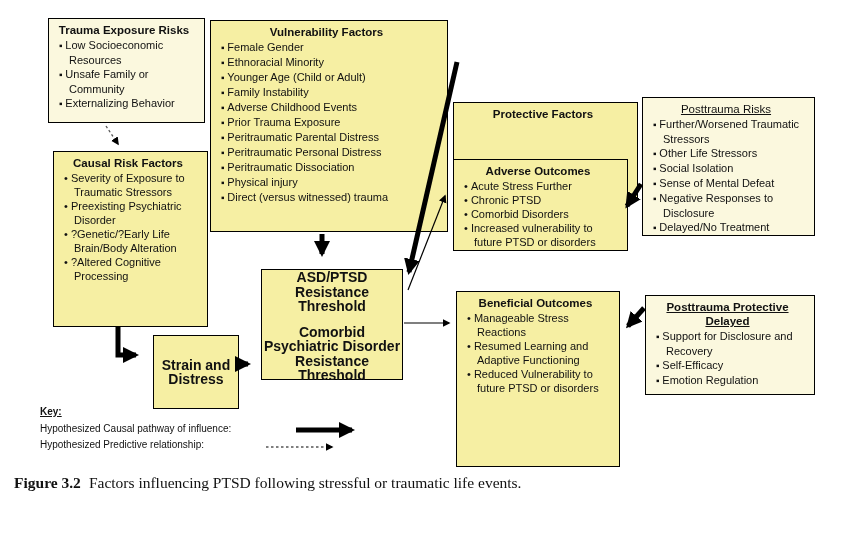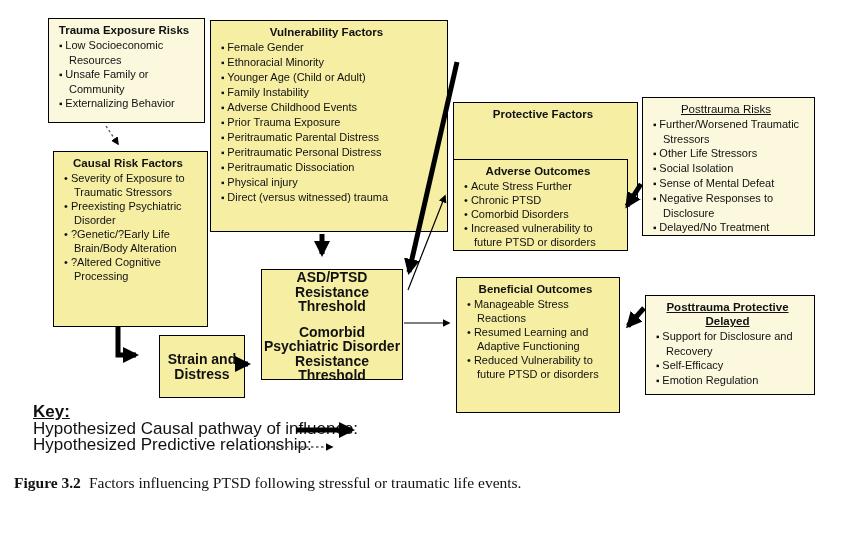--- a/index.html
+++ b/index.html
@@ -22,21 +22,21 @@
   ul.bullets.sq li::before { content:"\25AA\00A0"; font-size:10px; }
   ul.bullets.rd li::before { content:"\2022\00A0"; }
   .center-box {
     position:absolute; box-sizing:border-box; border:1.6px solid #000;
     background:var(--box-yellow, #F6EFA3);
     font-weight:bold; text-align:center; font-size:14px; line-height:14.5px;
     display:flex; flex-direction:column; justify-content:center;
   }
   .tlines > div { min-height:14.5px; }
   svg.overlay { position:absolute; left:0; top:0; z-index:5; pointer-events:none; }
-  .keyblock { position:absolute; left:33px; top:404px; font-size:17px; line-height:16.5px; }
+  .keyblock { position:absolute; left:40px; top:404px; font-size:10px; line-height:16.5px; }
   .keyblock .ktitle { font-weight:bold; text-decoration:underline; display:inline-block; }
   .caption { position:absolute; left:14px; top:474px; font-family:"Liberation Serif", serif; font-size:15.5px; }
   .caption .flabel { font-weight:bold; margin-right:8px;margin-top:37px; }
 </style>
 </head>
 <body>
 
 <div class="page">
 
   <div class="box cream" style="left:48px; top:18px; width:157px; height:105px;">
@@ -94,21 +94,21 @@
   <div class="box yellow" style="left:453px; top:159px; width:175px; height:92px;">
     <div class="box-title">Adverse Outcomes</div>
     <ul class="bullets rd">
         <li>Acute Stress Further</li>
         <li>Chronic PTSD</li>
         <li>Comorbid Disorders</li>
         <li>Increased vulnerability to future PTSD or disorders</li>
       </ul>
   </div>
 
-  <div class="box yellow" style="left:456px; top:277px; width:164px; height:136px;">
+  <div class="box yellow" style="left:456px; top:291px; width:164px; height:176px;">
     <div class="box-title">Beneficial Outcomes</div>
     <ul class="bullets rd">
         <li>Manageable Stress Reactions</li>
         <li>Resumed Learning and Adaptive Functioning</li>
         <li>Reduced Vulnerability to future PTSD or disorders</li>
       </ul>
   </div>
 
   <div class="box cream" style="left:645px; top:295px; width:170px; height:100px;">
     <div class="box-title underline">Posttrauma Protective Delayed</div>
@@ -121,21 +121,21 @@
 
   <div class="center-box tlines" style="left:261px; top:269px; width:142px; height:111px;">
       <div>ASD/PTSD</div>
       <div>Resistance Threshold</div>
       <div></div>
       <div>Comorbid</div>
       <div>Psychiatric Disorder</div>
       <div>Resistance Threshold</div>
     </div>
 
-  <div class="center-box" style="left:159px; top:335px; width:86px; height:63px; padding:2px 6px;">
+  <div class="center-box" style="left:153px; top:335px; width:86px; height:74px; padding:2px 6px;">
     <div>Strain and Distress</div>
   </div>
 
   <div class="keyblock">
     <div><span class="ktitle">Key:</span></div>
     <div>Hypothesized Causal pathway of influence:</div>
     <div>Hypothesized Predictive relationship:</div>
   </div>
 
   <div class="caption">

